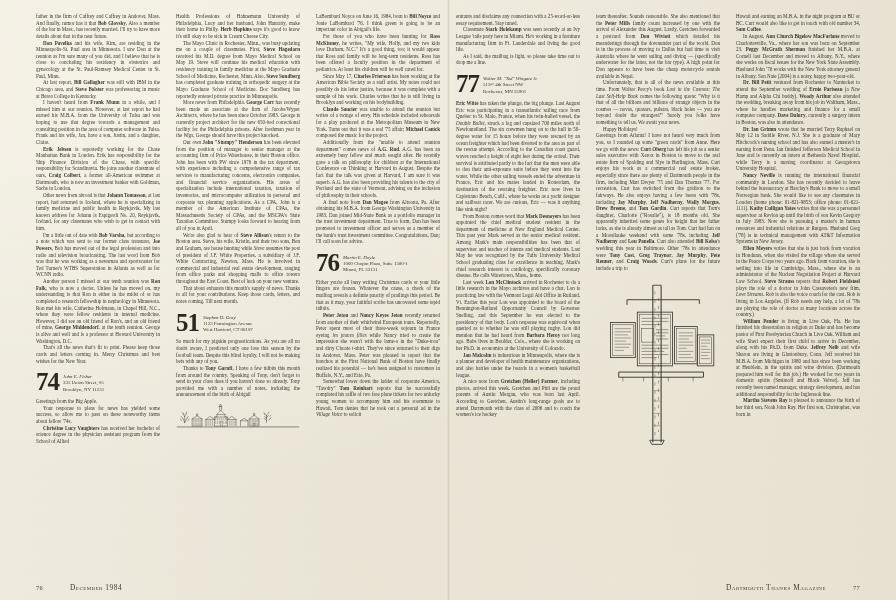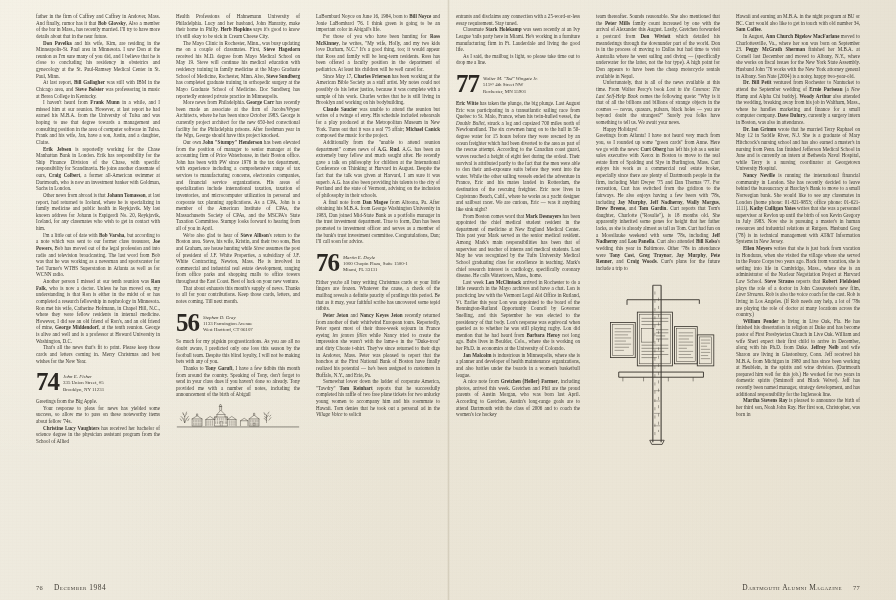--- a/index.html
+++ b/index.html
@@ -77,21 +77,21 @@
 
   
   .illus{margin:6px 0 2px 0;display:block;width:100%;}
   .illus svg{display:block;width:100%;height:auto;}
 
   
   .footer{
     position:absolute;bottom:8px;
     font-size:6px;letter-spacing:.3px;
     color:#403c35;
-    display:flex;align-items:baseline;gap:11px;
+    display:flex;align-items:baseline;gap:27px;
   }
   .footer-left{left:36px;}
   .footer-right{right:36px;}
   .footer .smallcaps{font-variant:small-caps;font-size:7.4px;letter-spacing:.5px;}
   .footer .pg{font-size:6.4px;}
 </style>
 </head>
 <body>
 
 <div class="page">
@@ -132,21 +132,21 @@
       <div>
           <p class="noind">Health Professions of Hahnemann University of Philadelphia. Lucy and her husband, John Hanratty, make their home in Philly. <b>Herb Hopkins</b> says it's good to know it's still okay to be sick in Cream Cheese City.</p>
           <p>The Mayo Clinic in Rochester, Minn., was busy updating me on a couple of classmates. First, <b>Steve Hagedorn</b> received his M.D. degree from Mayo Medical School on May 19. Steve will continue his medical education with residency training in family medicine at the Mayo Graduate School of Medicine, Rochester, Minn. Also, <b>Steve Sundberg</b> has completed graduate training in orthopedic surgery at the Mayo Graduate School of Medicine. Doc Sundberg has reportedly entered private practice in Minneapolis.</p>
           <p>More news from Philadelphia. <b>George Carr</b> has recently been made an associate at the firm of Jacobs/Wyper Architects, where he has been since October 1983. George is currently project architect for the new 650-bed correctional facility for the Philadelphia prisons. After freshman year in the <i>Wigs</i>, George should have this project knocked.</p>
           <p>Our own <b>John "Stumpy" Henderson</b> has been elevated from the position of manager to senior manager at the accounting firm of Price Waterhouse, in their Boston office. John has been with PW since 1976 in the tax department, with experience including a comprehensive range of tax services to manufacturing concerns, electronics companies, and financial service organizations. His areas of specialization include international taxation, taxation of inventories, and microcomputer utilization in personal and corporate tax planning applications. As a CPA, John is a member of the American Institute of CPAs, the Massachusetts Society of CPAs, and the MSCPA's State Taxation Committee. Stumpy looks forward to hearing from all of you in April.</p>
           <p>We're also glad to hear of <b>Steve Allison</b>'s return to the Boston area. Steve, his wife, Kristin, and their two sons, Ben and Graham, are house hunting while <i>Steve</i> assumes the post of president of J.F. White Properties, a subsidiary of J.F. White Contracting, Newton, Mass. He is involved in commercial and industrial real estate development, ranging from office parks and shopping malls to office towers throughout the East Coast. Best of luck on your new venture.</p>
           <p>That about exhausts this month's supply of news. Thanks to all for your contributions. Keep those cards, letters, and notes coming. Till next month.</p>
         </div>
 
       <div class="classhead">
-        <div class="yr">56</div>
+        <div class="yr">51</div>
         <div class="addr">
           <div class="nm">Stephen D. Gray</div>
           <div class="ln">1133 Farmington Avenue</div>
           <div class="ln">West Hartford, CT 06107</div>
         </div>
       </div>
 
       <div>
           <p class="noind">So much for my pigskin prognostications. As you are all no doubt aware, I predicted only one loss this season by the football team. Despite this blind loyalty, I will not be making bets with any of you.</p>
           <p>Thanks to <b>Tony Garufi</b>, I have a few tidbits this month from around the country. Speaking of Tony, don't forget to send in your class dues if you haven't done so already. Tony provided me with a number of notes, including the announcement of the birth of Abigail</p>
@@ -343,18 +343,18 @@
     </div>
 
   </div>
 
   <div class="footer footer-left">
     <span class="pg">76</span>
     <span class="smallcaps">December 1984</span>
   </div>
 
   <div class="footer footer-right">
-    <span class="smallcaps">Dartmouth Alumni Magazine</span>
+    <span class="smallcaps">Dartmouth Thanks Magazine</span>
     <span class="pg">77</span>
   </div>
 
   <div class="grain"></div>
 </div>
 
 </body></html>

